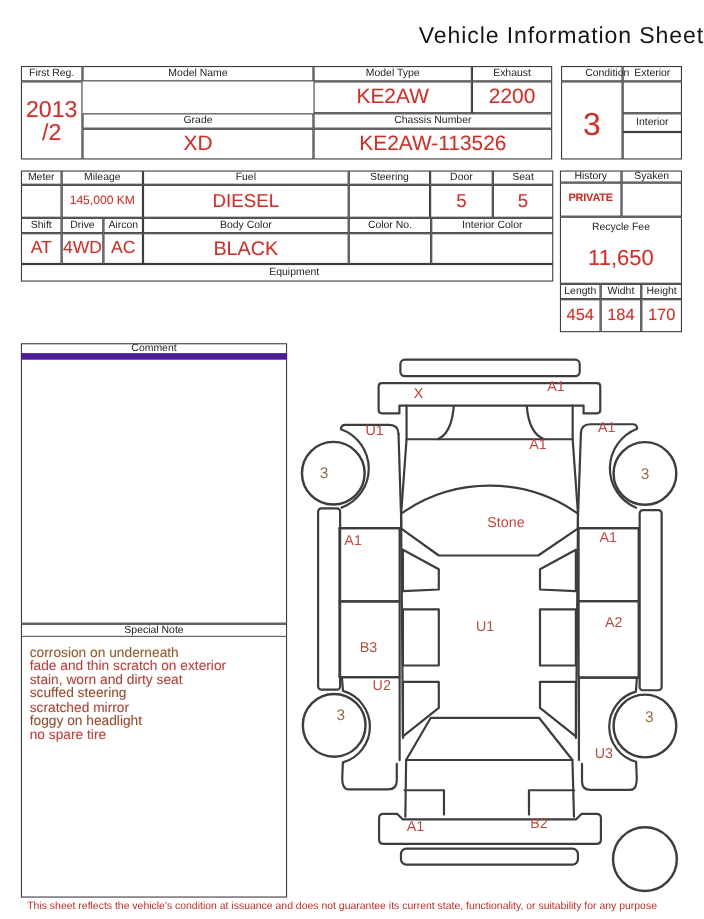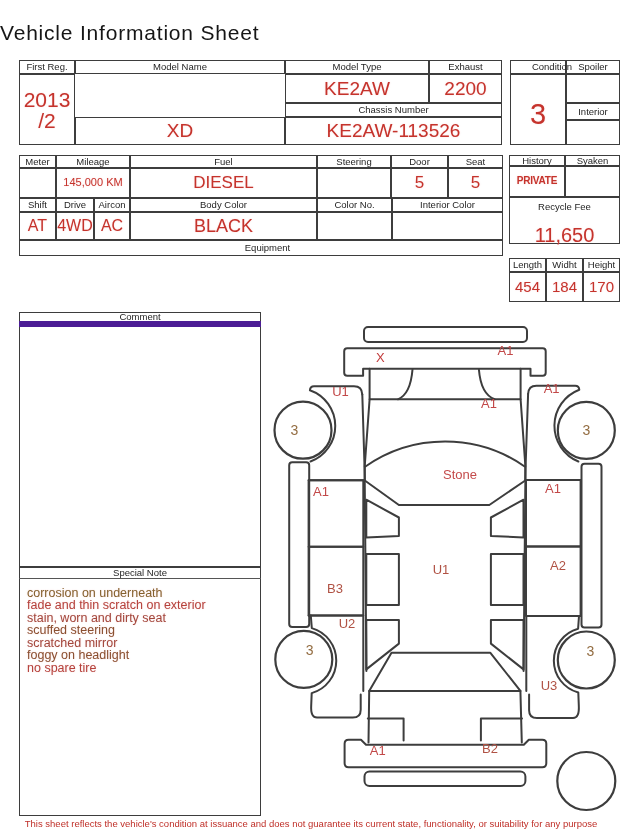--- a/index.html
+++ b/index.html
@@ -6,49 +6,50 @@
 html,body{margin:0;padding:0;background:#fff}
 #page{position:relative;width:640px;height:835px;background:#ffffff;font-family:"Liberation Sans",sans-serif;overflow:hidden}
 .cell{position:absolute;box-sizing:border-box;border:1.3px solid #3d3d3d;display:flex;align-items:center;justify-content:center;text-align:center;line-height:1.05}
 .hd{font-size:9.5px;color:#1e1e1e}
 .red{color:#c5332c;text-shadow:0 0 1.5px rgba(235,130,130,.35)}
 </style>
 </head>
 <body>
 <div id="page">
 
-<div style="position:absolute;left:0;top:21px;width:640px;text-align:left;font-size:21px;color:#161616;letter-spacing:0.8px">Vehicle Information Sheet</div>
+<div style="position:absolute;left:0;top:21px;width:640px;text-align:right;font-size:21px;color:#161616;letter-spacing:0.8px">Vehicle Information Sheet</div>
 
 <div class="cell hd" style="left:19px;top:60px;width:56px;height:14px;">First Reg.</div>
 
 <div class="cell red" style="left:19px;top:74px;width:56px;height:71px;font-size:21px;line-height:1.0;">2013<br>/2</div>
 
 <div class="cell hd" style="left:75px;top:60px;width:210px;height:14px;">Model Name</div>
 
 
+<div class="cell hd" style="left:75px;top:103px;width:210px;height:14px;">Grade</div>
 
 <div class="cell red" style="left:75px;top:117px;width:210px;height:28px;font-size:19px;">XD</div>
 
 <div class="cell hd" style="left:285px;top:60px;width:144px;height:14px;">Model Type</div>
 
 <div class="cell red" style="left:285px;top:74px;width:144px;height:29px;font-size:19px;">KE2AW</div>
 
 <div class="cell hd" style="left:429px;top:60px;width:73px;height:14px;">Exhaust</div>
 
 <div class="cell red" style="left:429px;top:74px;width:73px;height:29px;font-size:19px;">2200</div>
 
 <div class="cell hd" style="left:285px;top:103px;width:217px;height:14px;">Chassis Number</div>
 
 <div class="cell red" style="left:285px;top:117px;width:217px;height:28px;font-size:19px;">KE2AW-113526</div>
 
 <div class="cell hd" style="left:510px;top:60px;width:56px;height:14px;padding-left:28px;">Condition</div>
 
 <div class="cell red" style="left:510px;top:74px;width:56px;height:71px;font-size:29px;padding-top:9px;">3</div>
 
-<div class="cell hd" style="left:566px;top:60px;width:54px;height:14px;">Spoiler</div>
+<div class="cell hd" style="left:566px;top:60px;width:54px;height:14px;">Exterior</div>
 
 <div class="cell " style="left:566px;top:74px;width:54px;height:29px;"></div>
 
 <div class="cell hd" style="left:566px;top:103px;width:54px;height:17px;">Interior</div>
 
 <div class="cell " style="left:566px;top:120px;width:54px;height:25px;"></div>
 
 <div class="cell hd" style="left:19px;top:155px;width:37px;height:13px;">Meter</div>
 
 <div class="cell hd" style="left:56px;top:155px;width:74px;height:13px;">Mileage</div>
@@ -101,21 +102,21 @@
 
 
 <div class="cell hd" style="left:509px;top:155px;width:56px;height:11px;">History</div>
 
 <div class="cell hd" style="left:565px;top:155px;width:55px;height:11px;">Syaken</div>
 
 <div class="cell red" style="left:509px;top:166px;width:56px;height:31px;font-size:10px;font-weight:bold;letter-spacing:-0.2px;">PRIVATE</div>
 
 <div class="cell " style="left:565px;top:166px;width:55px;height:31px;"></div>
 
-<div class="cell " style="left:509px;top:197px;width:111px;height:47px;">
+<div class="cell " style="left:509px;top:197px;width:111px;height:61px;">
       <div style="position:absolute;top:4px;left:0;width:100%;font-size:9.5px;color:#1e1e1e">Recycle Fee</div>
       <div class="red" style="position:absolute;top:27px;left:0;width:100%;font-size:20px;">11,650</div>
     </div>
 
 <div class="cell hd" style="left:509px;top:258px;width:37px;height:14px;">Length</div>
 
 <div class="cell hd" style="left:546px;top:258px;width:37px;height:14px;">Widht</div>
 
 <div class="cell hd" style="left:583px;top:258px;width:37px;height:14px;">Height</div>
 

